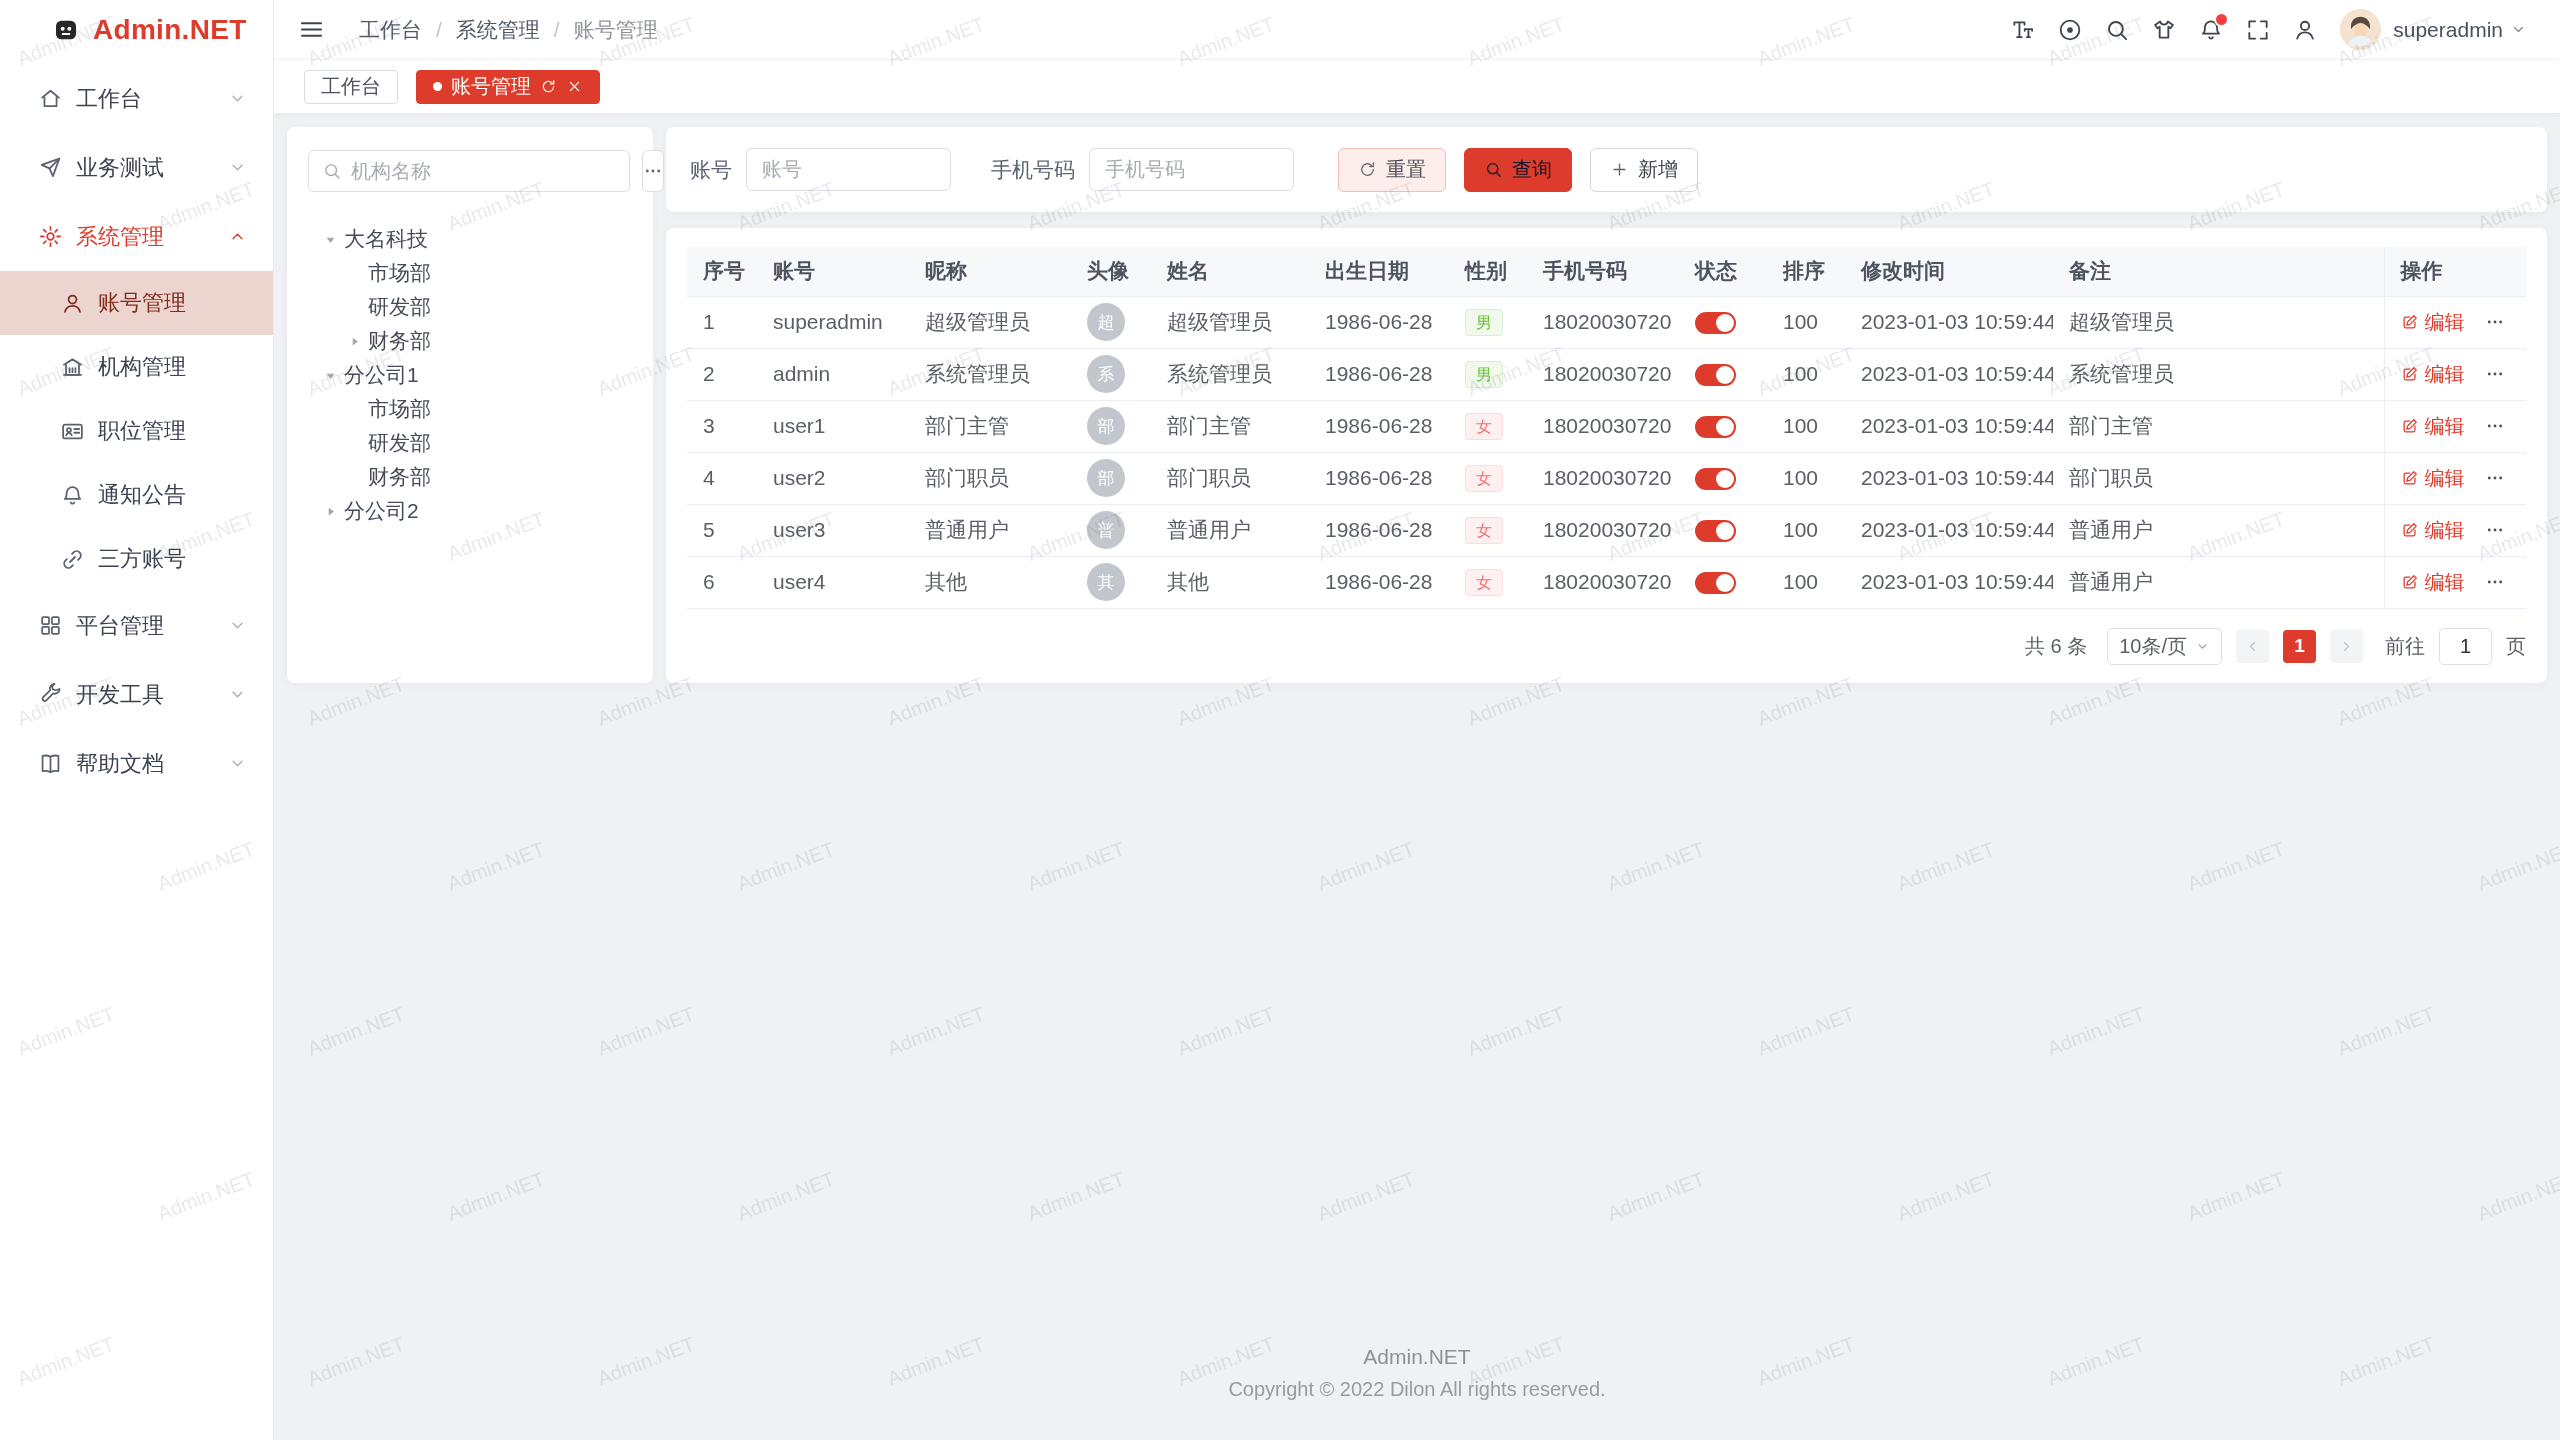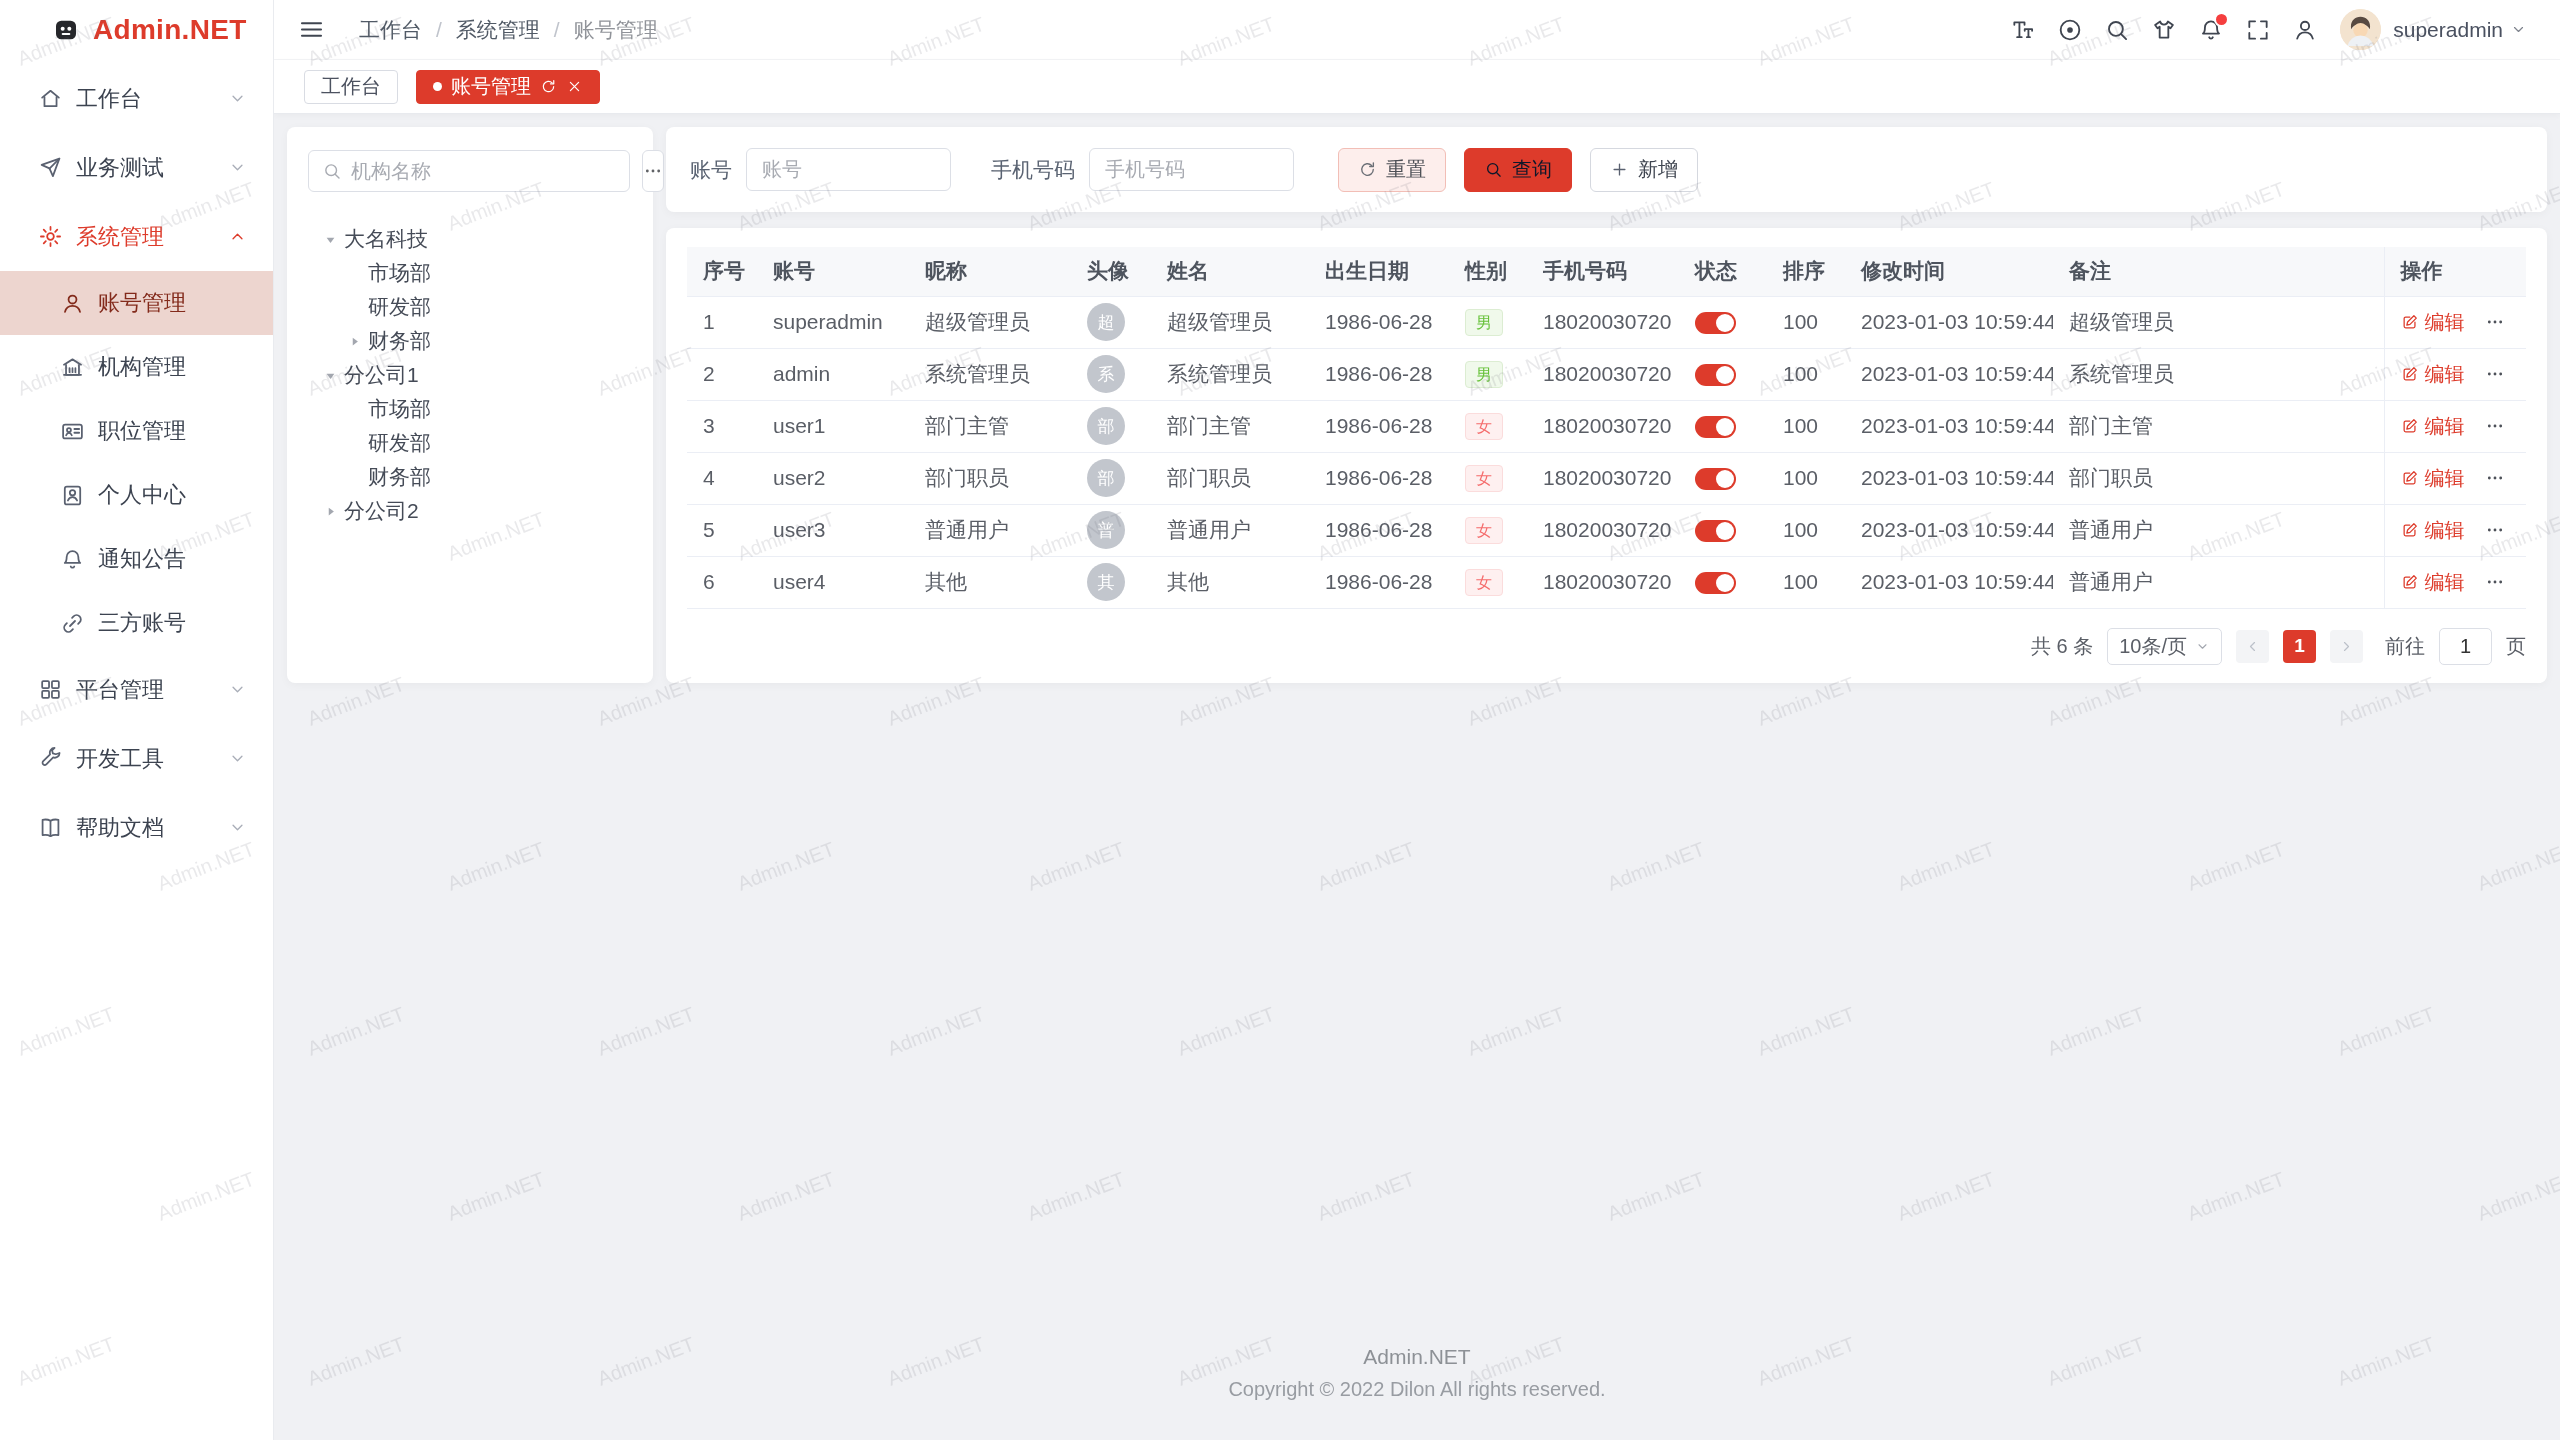--- a/index.html
+++ b/index.html
@@ -97,21 +97,21 @@
   .tag-f{background:#fef0f0;border-color:#fbdcdc;color:var(--danger)}
   .switch{width:41px;height:22px;border-radius:11px;background:#dcdfe6;display:inline-flex;align-items:center;justify-content:flex-start;padding:2px;cursor:pointer;vertical-align:middle}
   .switch.on{background:var(--primary);justify-content:flex-end}
   .switch .knob{width:18px;height:18px;border-radius:50%;background:#fff}
   .ops-wrap{display:flex;align-items:center}
   .edit-link{color:var(--primary);display:inline-flex;align-items:center;gap:6px;cursor:pointer;font-size:20px}
   .edit-link .icn{font-size:18px}
   .more-link{color:#4c5058;display:inline-flex;margin-left:20px;cursor:pointer;font-size:20px}
 
   .pagination{margin-top:19px;display:flex;align-items:center;justify-content:flex-end;gap:14px;font-size:20px;color:#5a5e66}
-  .pg-total{white-space:nowrap}
+  .pg-total{margin-right:6px;white-space:nowrap}
   .pg-size{height:37px;min-width:114px;border:1px solid #dcdfe6;border-radius:5px;display:flex;align-items:center;justify-content:center;gap:8px;padding:0 11px;cursor:pointer;background:#fff;white-space:nowrap}
   .pg-caret{font-size:15px;color:#a3a7af;display:flex}
   .pg-btn{width:33px;height:33px;border-radius:4px;background:#f3f4f6;color:#bcc1c9;display:flex;align-items:center;justify-content:center;font-size:17px}
   .pg-btn.pg-active{background:var(--primary);color:#fff;font-size:19px;font-weight:700}
   .pg-ic{display:flex}
   .pg-goto-label{margin-left:8px;white-space:nowrap}
   .pg-input{width:53px;height:37px;border:1px solid #dcdfe6;border-radius:5px;text-align:center;font-size:20px;color:#333}
   .pg-unit{white-space:nowrap}
 
   .footer{margin-top:auto;text-align:center;padding-bottom:26px}
@@ -203,30 +203,20 @@
       <div class="submenu-item">
         <span class="mi-ic">
           <svg class="icn" viewBox="0 0 24 24" aria-hidden="true">
             <rect x="3" y="5.3" width="18" height="13.4" rx="2"></rect>
             <circle cx="8.6" cy="10.6" r="1.9"></circle>
             <path d="M5.9 15.6c.6-1.5 1.6-2.2 2.7-2.2s2.1.7 2.7 2.2"></path>
             <path d="M13.8 9.6h4.6M13.8 13.2h4.6"></path>
           </svg>
         </span>
         <span class="mi-label">职位管理</span>
-      </div>
-      <div class="submenu-item">
-        <span class="mi-ic">
-          <svg class="icn" viewBox="0 0 24 24" aria-hidden="true">
-            <rect x="4.6" y="3.4" width="14.8" height="17.2" rx="2"></rect>
-            <circle cx="12" cy="9.4" r="2.6"></circle>
-            <path d="M7.6 16.8c.9-2.3 2.6-3.3 4.4-3.3s3.5 1 4.4 3.3"></path>
-          </svg>
-        </span>
-        <span class="mi-label">个人中心</span>
       </div>
       <div class="submenu-item">
         <span class="mi-ic">
           <svg class="icn" viewBox="0 0 24 24" aria-hidden="true">
             <path d="M6.4 9.6a5.6 5.6 0 0 1 11.2 0c0 4.4 1.8 5.7 1.8 5.7H4.6s1.8-1.3 1.8-5.7"></path>
             <path d="M10.3 18.7a1.8 1.8 0 0 0 3.4 0"></path>
           </svg>
         </span>
         <span class="mi-label">通知公告</span>
       </div>

